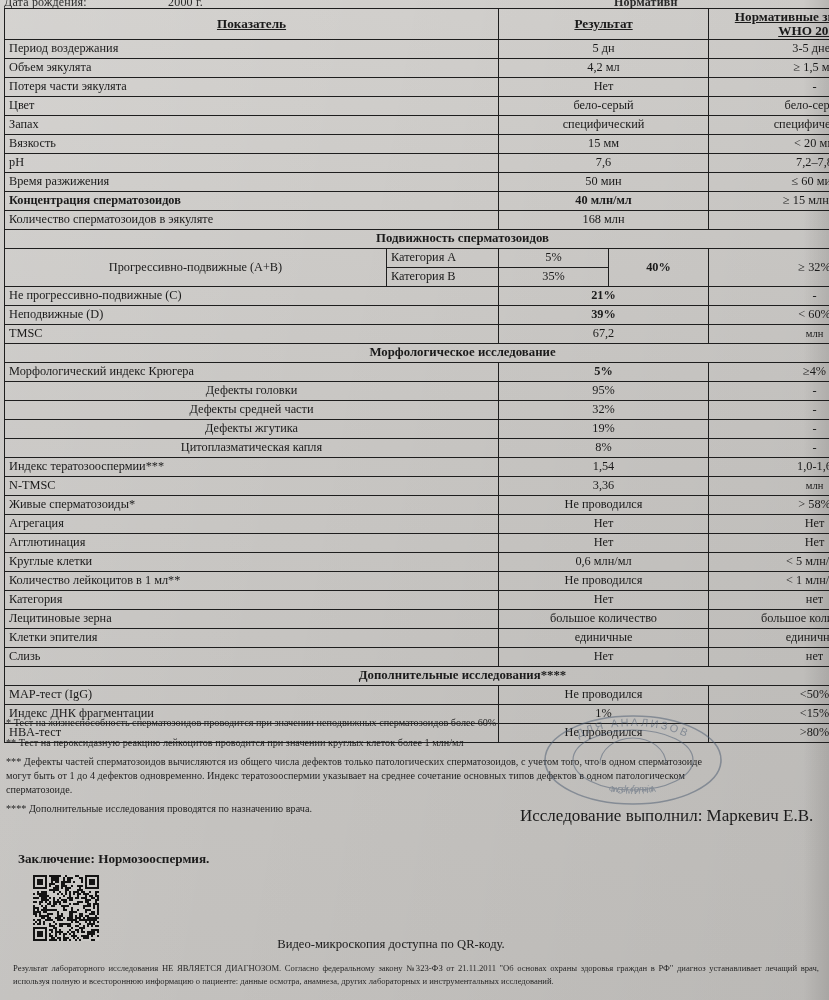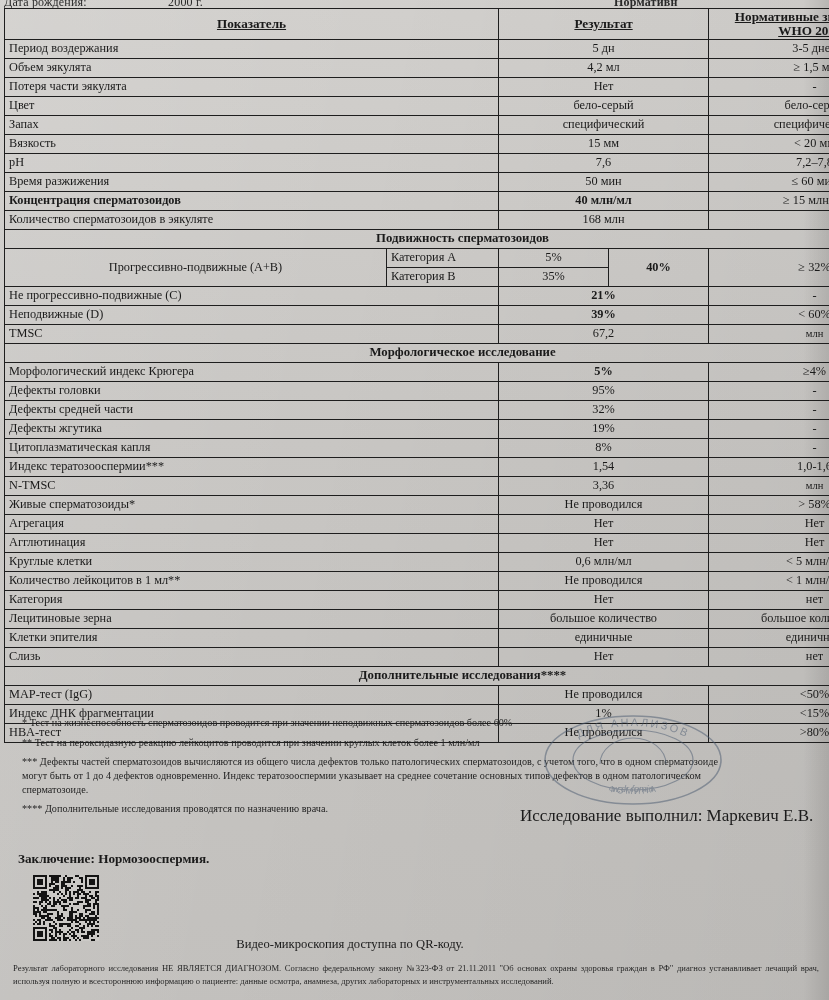--- a/index.html
+++ b/index.html
@@ -39,32 +39,32 @@
     background:transparent;
     height:16px;
     vertical-align:middle;
   }
   .c-name{width:382px;}
   .c-sub{width:112px;}
   .c-res{width:110px;}
   .c-res2{width:100px;}
   .c-norm{width:212px;}
   .ctr{text-align:center;}
-  .rgt{text-align:left;}
+  .rgt{text-align:center;}
   .b{font-weight:bold;}
   .hdr td{font-weight:bold;text-align:center;font-size:13.2px;padding:6px 4px;text-decoration:underline;}
   .sect td{font-weight:bold;text-align:center;font-size:12.8px;padding:2px;}
   .small{font-size:10.5px;}
 
-  .notes{position:absolute;left:6px;top:716px;width:700px;font-size:10.2px;line-height:1.34;color:#232323;margin-left:16px;}
+  .notes{position:absolute;left:6px;top:716px;width:700px;font-size:10.2px;line-height:1.34;color:#232323;}
   .notes p{margin:0 0 6px 0;}
   .sig{position:absolute;left:520px;top:786px;font-size:17px;color:#1b1b1b;white-space:nowrap;margin-top:20px;}
   .concl{position:absolute;left:18px;top:851px;font-size:13.2px;font-weight:bold;}
   .qr{position:absolute;left:33px;top:875px;width:66px;height:66px;}
-  .qrcap{position:absolute;left:0;top:937px;width:700px;text-align:center;font-size:12.6px;}
+  .qrcap{position:absolute;left:0;top:937px;width:700px;text-align:center;font-size:12.6px;padding-left:41px;}
   .disc{position:absolute;left:13px;top:962px;width:806px;font-size:8.6px;line-height:1.5;color:#262626;text-align:justify;}
 
   .stamp{position:absolute;left:538px;top:712px;width:190px;height:96px;opacity:.50;pointer-events:none;}
   .stamp svg{width:100%;height:100%;}
   .stamp text{fill:#4a5a70;font-family:"Liberation Sans",sans-serif;}
 </style>
 </head>
 <body>
 
 <div class="sheet"></div>

